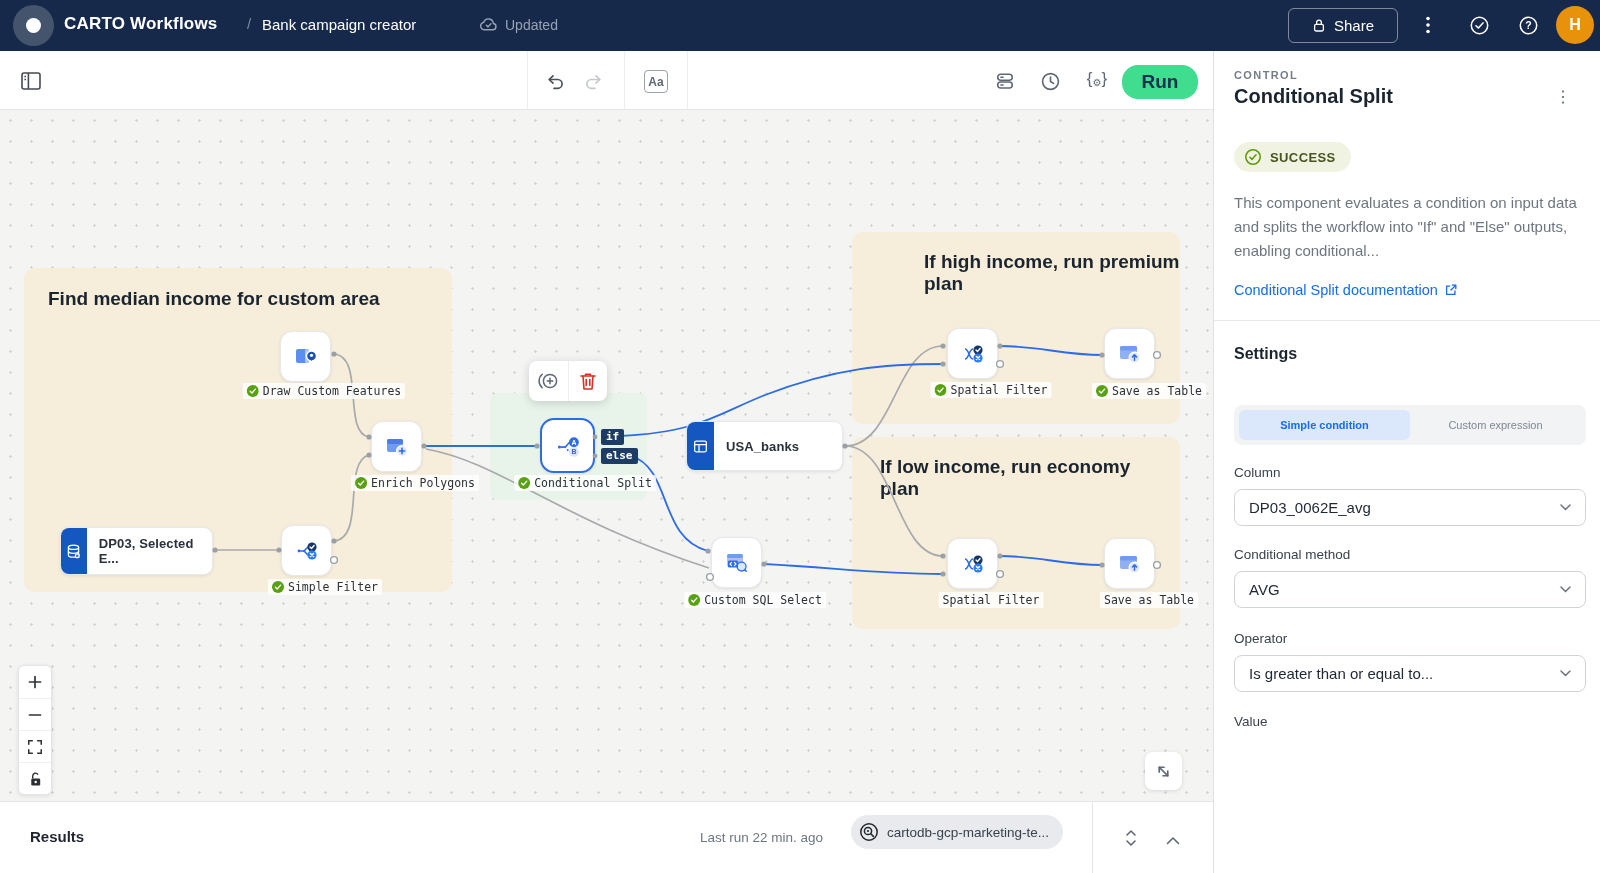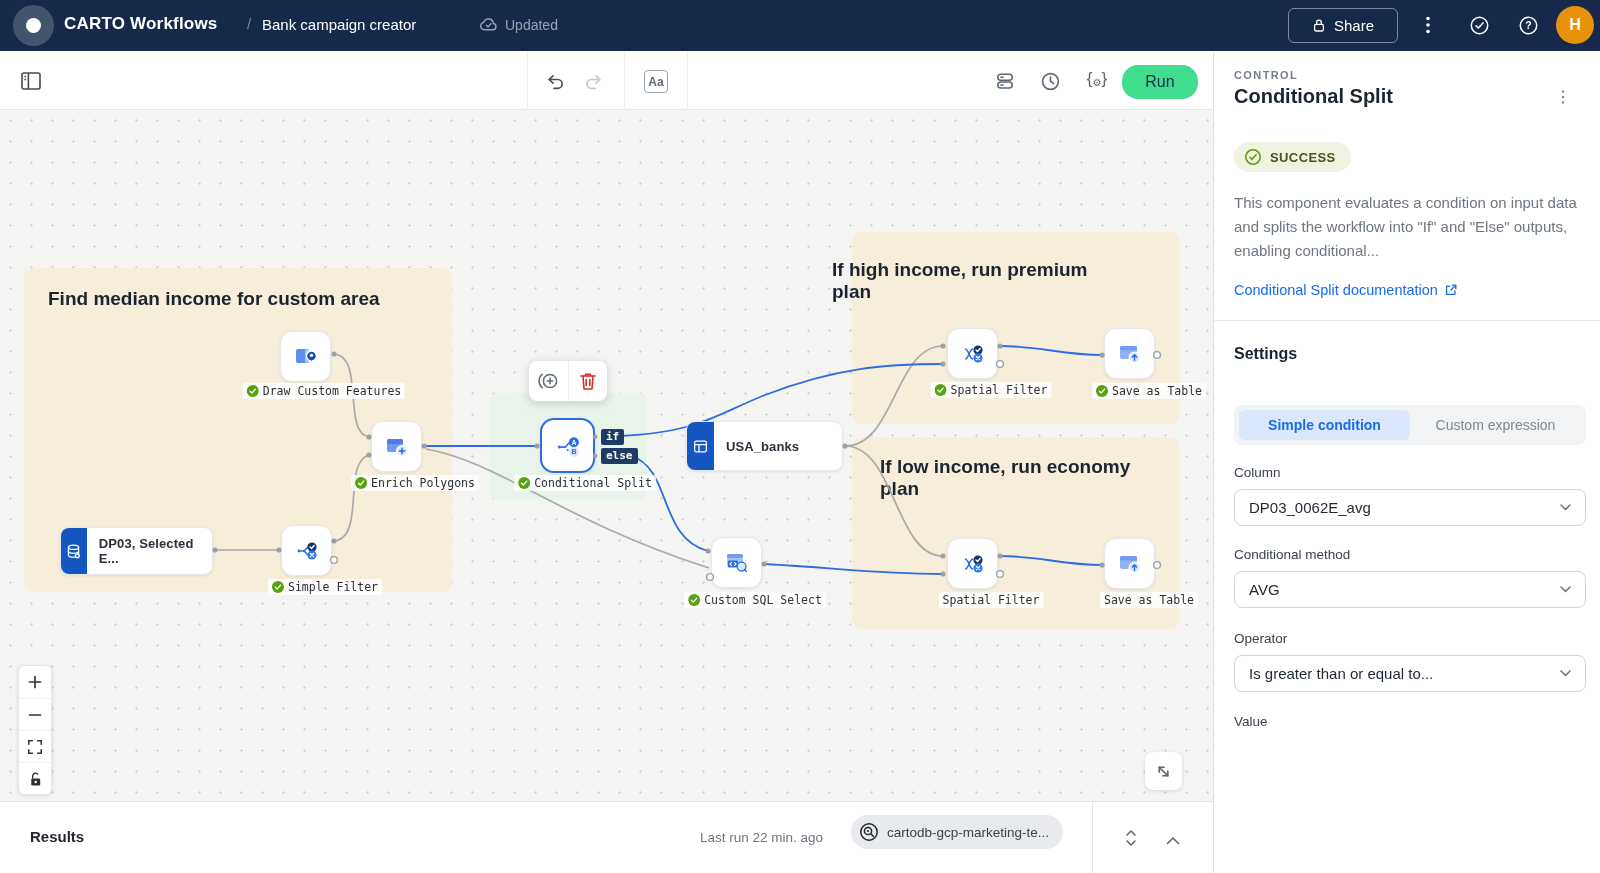--- a/index.html
+++ b/index.html
@@ -16,21 +16,21 @@
   .sync { position:absolute; left:479px; top:15px; display:flex; align-items:center; gap:7px; color:#97a2b3; font-size:14px; }
   .share-btn { position:absolute; left:1288px; top:8px; width:110px; height:35px; border:1px solid rgba(255,255,255,.45); border-radius:6px; display:flex; align-items:center; justify-content:center; gap:8px; color:#fff; font-size:15px; cursor:pointer; }
   .tb-icon { position:absolute; top:14px; display:flex; align-items:center; justify-content:center; color:#fff; }
   .avatar { position:absolute; left:1556px; top:6px; width:38px; height:38px; border-radius:50%; background:#e8920c; color:#fff; font-size:16px; font-weight:700; display:flex; align-items:center; justify-content:center; }
 
   
   .toolbar { position:absolute; left:0; top:51px; width:1213px; height:59px; background:#fff; border-bottom:1px solid #e5e6e8; z-index:15; }
   .tool-sep { position:absolute; top:0; width:1px; height:59px; background:#ebedef; }
   .icon-btn { position:absolute; display:flex; align-items:center; justify-content:center; cursor:pointer; color:#4a5056; }
   .aa-box { position:absolute; left:644px; top:19px; width:24px; height:23px; border:1.4px solid #9aa2ab; border-radius:4px; color:#5f6874; font-size:12px; font-weight:600; display:flex; align-items:center; justify-content:center; cursor:pointer; }
-  .run-btn { position:absolute; left:1122px; top:14px; width:76px; height:34px; background:#40dd8e; border:none; border-radius:16px; color:#11304e; font-size:16px; font-weight:400; cursor:pointer; }
+  .run-btn { position:absolute; left:1122px; top:14px; width:76px; height:34px; background:#40dd8e; border:none; border-radius:16px; color:#11304e; font-size:19px; font-weight:700; cursor:pointer; }
   .braces { font-size:17px; color:#5f6874; font-weight:500; display:flex; align-items:flex-start; }
   .braces .gear { font-size:10px; margin-top:8px; }
 
   
   .canvas { position:absolute; left:0; top:110px; width:1213px; height:691px; background-color:#f4f4f2; background-image:radial-gradient(#d3d3d0 1.1px, transparent 1.3px); background-size:21px 21px; overflow:hidden; }
   .annot { position:absolute; background:#f6eedb; border-radius:10px; z-index:0; }
   .annot-title { position:absolute; font-size:19px; font-weight:700; color:#1b2530; line-height:1.16; z-index:1; }
   .sel-box { position:absolute; background:#e8f3e9; border-radius:8px; z-index:0; }
   svg.layer { position:absolute; left:0; top:0; z-index:1; pointer-events:none; }
   svg.ports { z-index:3; }
@@ -55,21 +55,21 @@
   .panel .kicker { position:absolute; left:20px; top:18px; font-size:11px; font-weight:600; letter-spacing:1.4px; color:#747e8b; }
   .panel .ptitle { position:absolute; left:20px; top:34px; font-size:20px; font-weight:600; color:#1b2530; }
   .panel .kebab { position:absolute; left:341px; top:38px; color:#5f6874; font-size:16px; letter-spacing:0; cursor:pointer; line-height:1; }
   .badge { position:absolute; left:20px; top:91px; display:inline-flex; align-items:center; gap:8px; background:#f0f3e2; border-radius:16px; padding:6px 15px 6px 10px; }
   .badge .btxt { font-size:13px; font-weight:700; letter-spacing:.4px; color:#47541f; }
   .pdesc { position:absolute; left:20px; top:140px; width:354px; font-size:15px; line-height:24px; color:#6e7680; }
   .plink { position:absolute; left:20px; top:231px; font-size:14.5px; font-weight:500; color:#176ce8; display:flex; align-items:center; gap:6px; cursor:pointer; }
   .pdivider { position:absolute; left:0; top:269px; width:387px; height:1px; background:#e8e9eb; }
   .settings-h { position:absolute; left:20px; top:294px; font-size:16px; font-weight:600; color:#1b2530; }
   .segmented { position:absolute; left:20px; top:354px; width:352px; height:40px; background:#f2f3f5; border-radius:8px; display:flex; align-items:center; padding:5px; }
-  .seg { flex:1; height:30px; display:flex; align-items:center; justify-content:center; font-size:14px; color:#7d8894; border-radius:6px; cursor:pointer; }
+  .seg { flex:1; height:30px; display:flex; align-items:center; justify-content:center; font-size:11px; color:#7d8894; border-radius:6px; cursor:pointer; }
   .seg.active { background:#dbe7fa; color:#1a6ce8; font-weight:600; }
   .flabel { position:absolute; left:20px; font-size:13.5px; color:#3a424e; }
   .field { position:absolute; left:20px; width:352px; height:37px; border:1px solid #cfd4da; border-radius:8px; background:#fff; display:flex; align-items:center; padding:0 14px; font-size:15px; color:#1f2733; cursor:pointer; }
   .field .chev { margin-left:auto; color:#6b7480; display:flex; }
   input.field { cursor:text; }
 
   
   .resultsbar { position:absolute; left:0; top:801px; width:1213px; height:72px; background:#fff; border-top:1px solid #e4e5e8; z-index:15; }
   .res-title { position:absolute; left:30px; top:26px; font-size:15px; font-weight:700; color:#1f2430; }
   .lastrun { position:absolute; left:700px; top:28px; font-size:13.5px; color:#6e7681; }
@@ -174,21 +174,21 @@
     </div>
     <button class="run-btn">Run</button>
   </div>
 
   <div class="canvas">
 
     <div class="annot" style="left:24px; top:158px; width:428px; height:324px;"></div>
     <div class="annot" style="left:852px; top:122px; width:328px; height:192px;"></div>
     <div class="annot" style="left:852px; top:327px; width:328px; height:192px;"></div>
     <div class="annot-title" style="left:48px; top:178px; width:400px;">Find median income for custom area</div>
-    <div class="annot-title" style="left:832px; top:141px; width:290px;margin-top:8px;">If high income, run premium plan</div>
+    <div class="annot-title" style="left:924px; top:141px; width:290px;">If high income, run premium plan</div>
     <div class="annot-title" style="left:880px; top:346px; width:290px;">If low income, run economy plan</div>
 
     <div class="sel-box" style="left:490px; top:283px; width:157px; height:107px;"></div>
 
     <svg class="layer" width="1213" height="691" viewBox="0 0 1213 691">
       <g fill="none" stroke="#a7a9ac" stroke-width="1.7">
         <path d="M215,440 L279,440"></path>
         <path d="M334,244 C365,246 342,323 369,327"></path>
         <path d="M334,431 C366,428 342,352 369,345"></path>
         <path d="M426,339 C500,352 560,410 709,458"></path>

